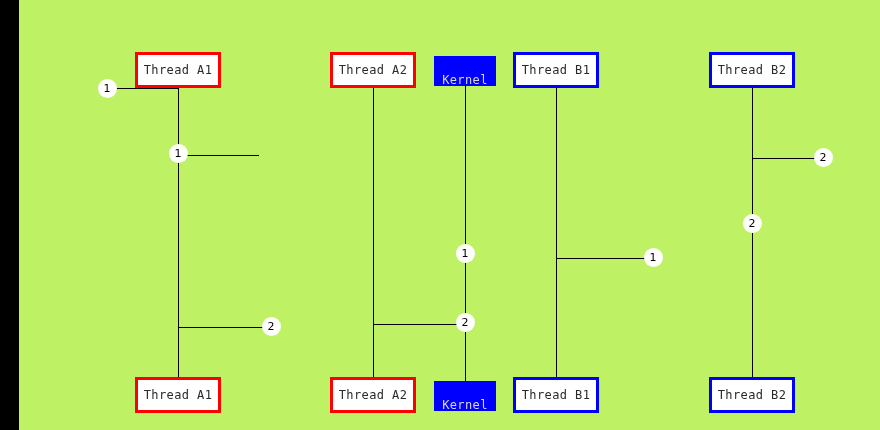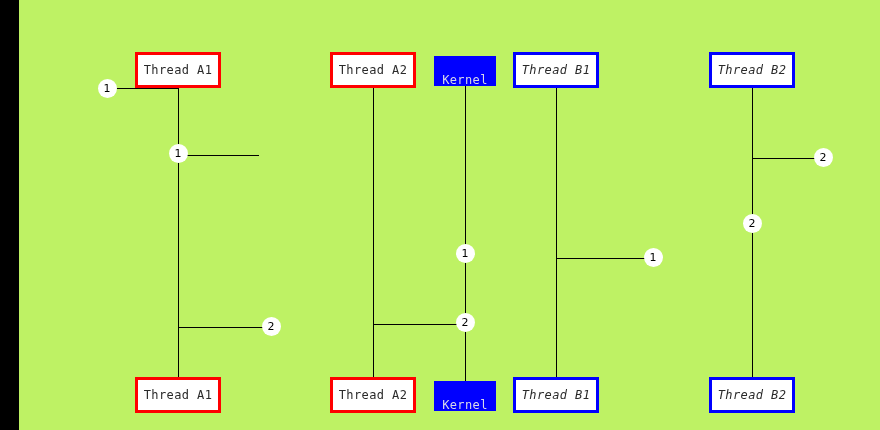--- a/index.html
+++ b/index.html
@@ -29,21 +29,20 @@
     white-space: nowrap;
     line-height: 1;
   }
   .participant.kind-thread-a {
     border: 3px solid #ff0000;
     color: #2a2a2a;
   }
   .participant.kind-thread-b {
     border: 3px solid #0000ff;
     color: #2a2a2a;
-    font-style: italic;
   }
   .participant.kind-kernel {
     border: 0;
     background: #0000ff;
     color: #d8d8e8;
     align-items: flex-end;
   }
 
   
   .lifeline {

